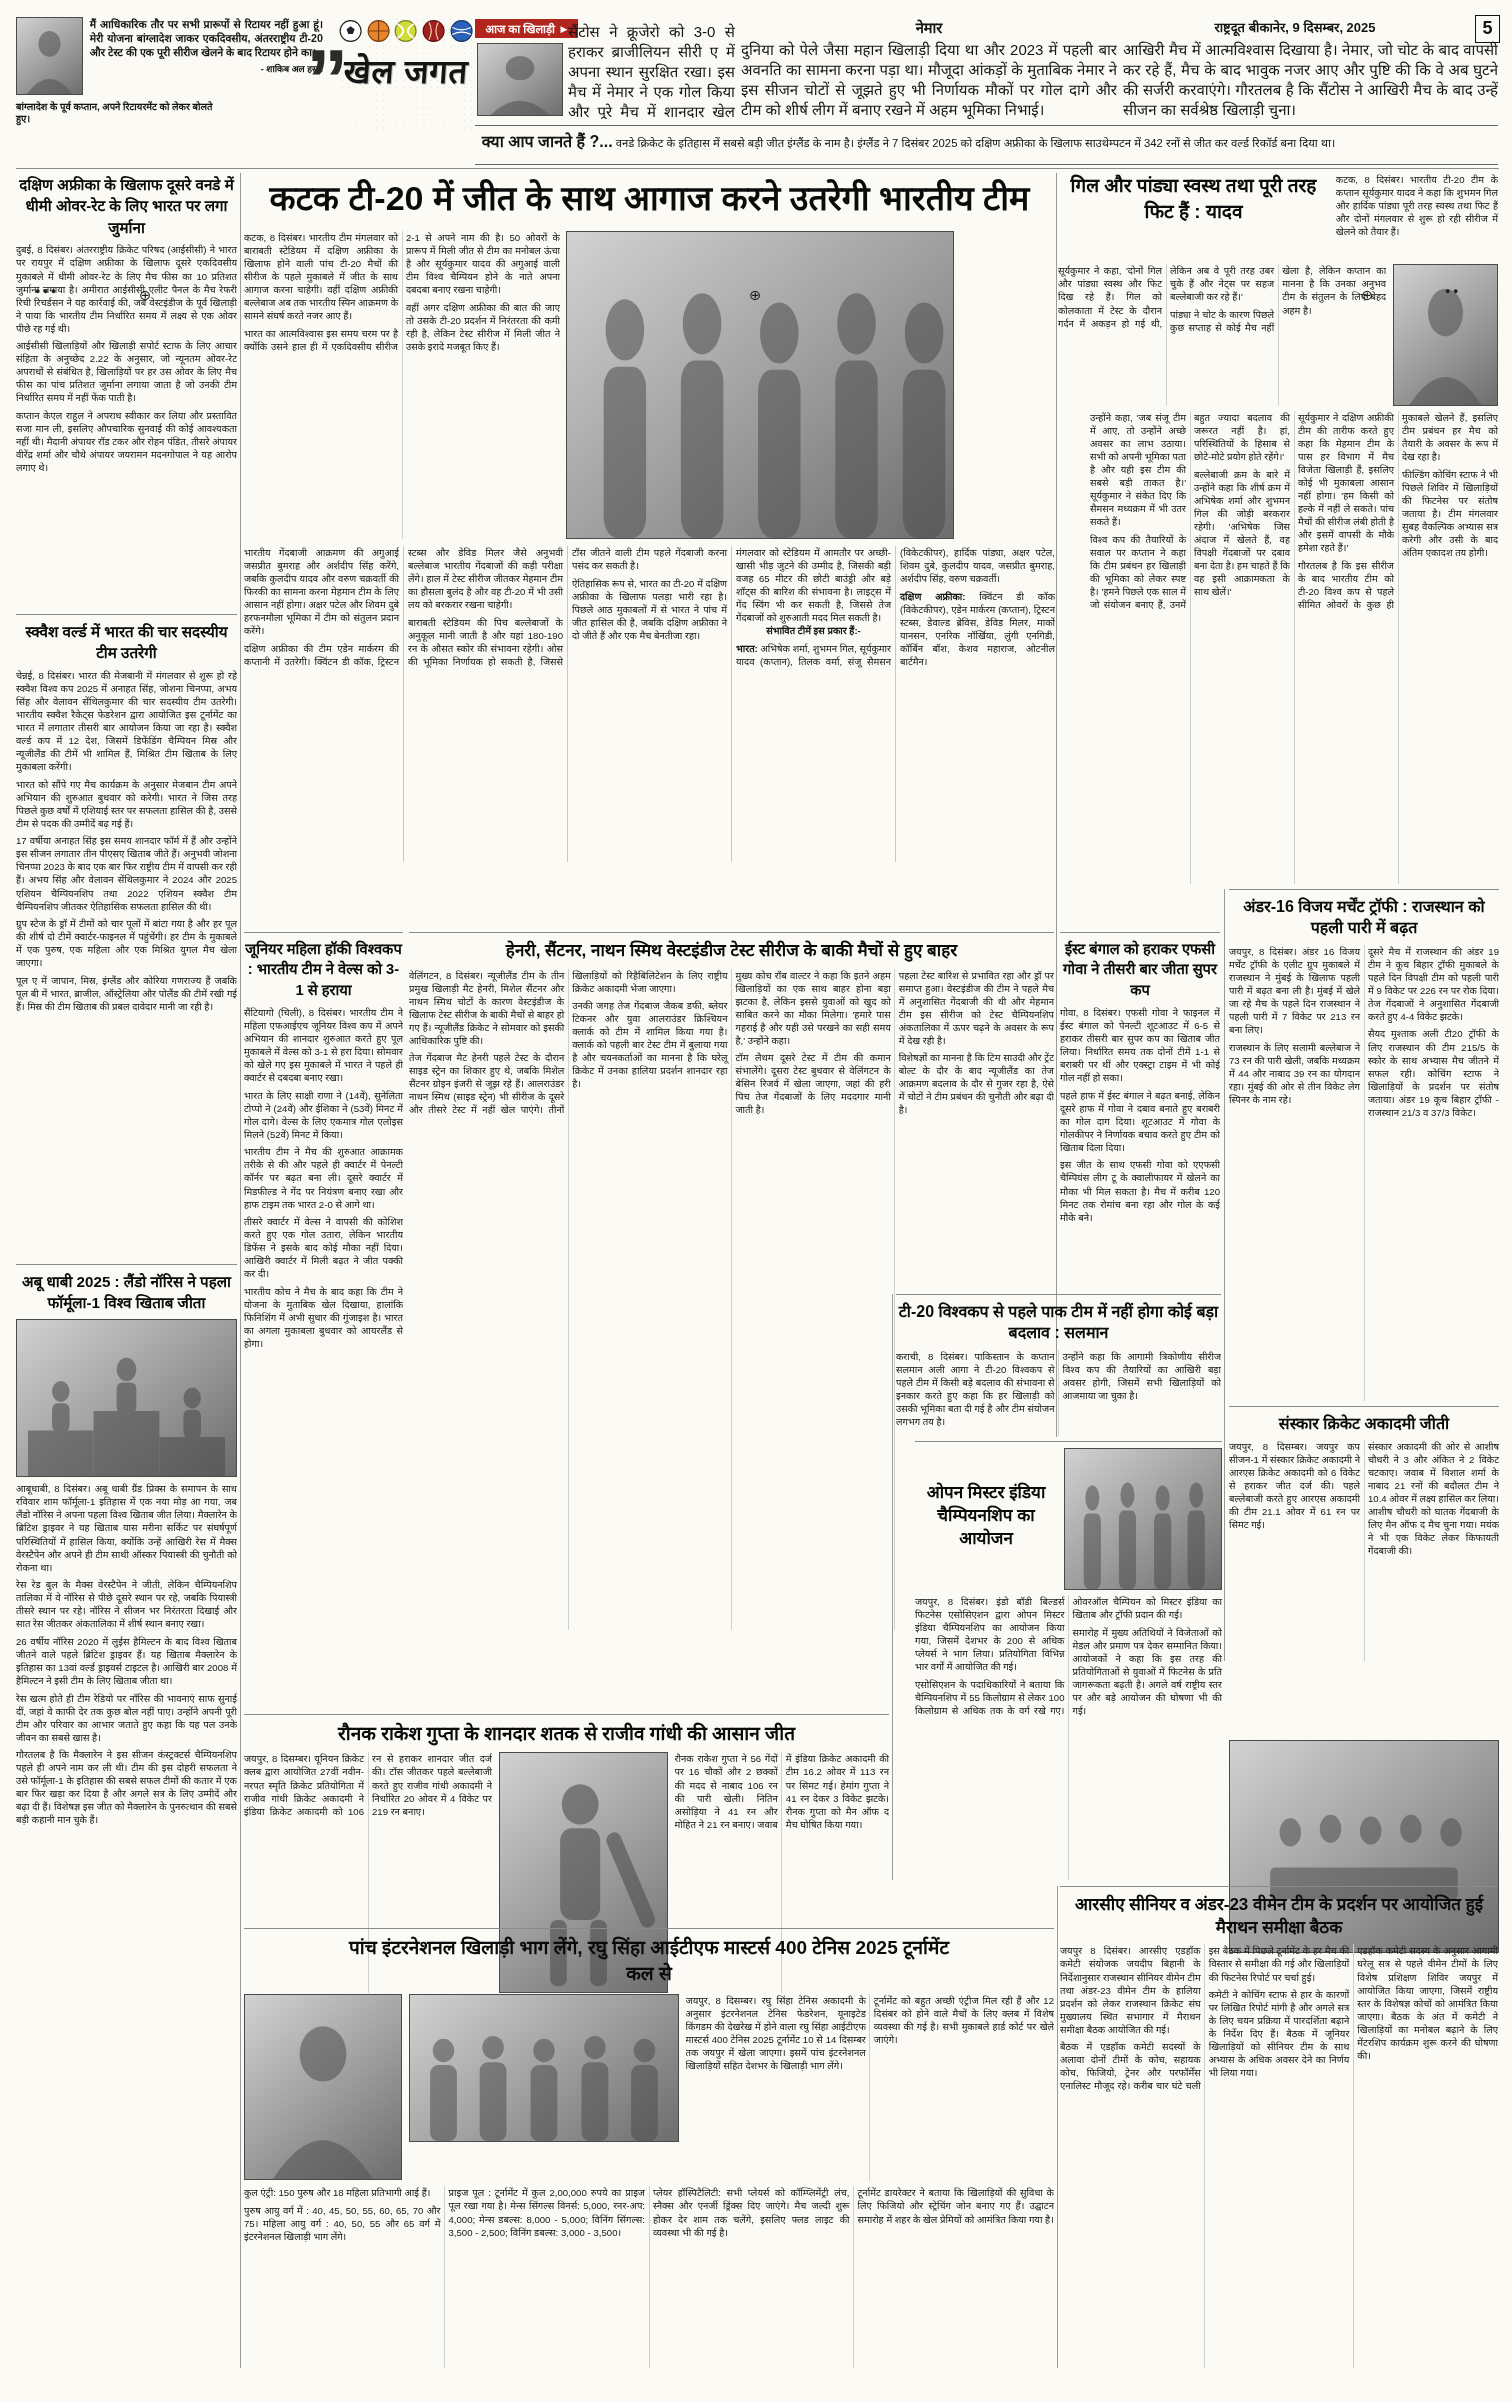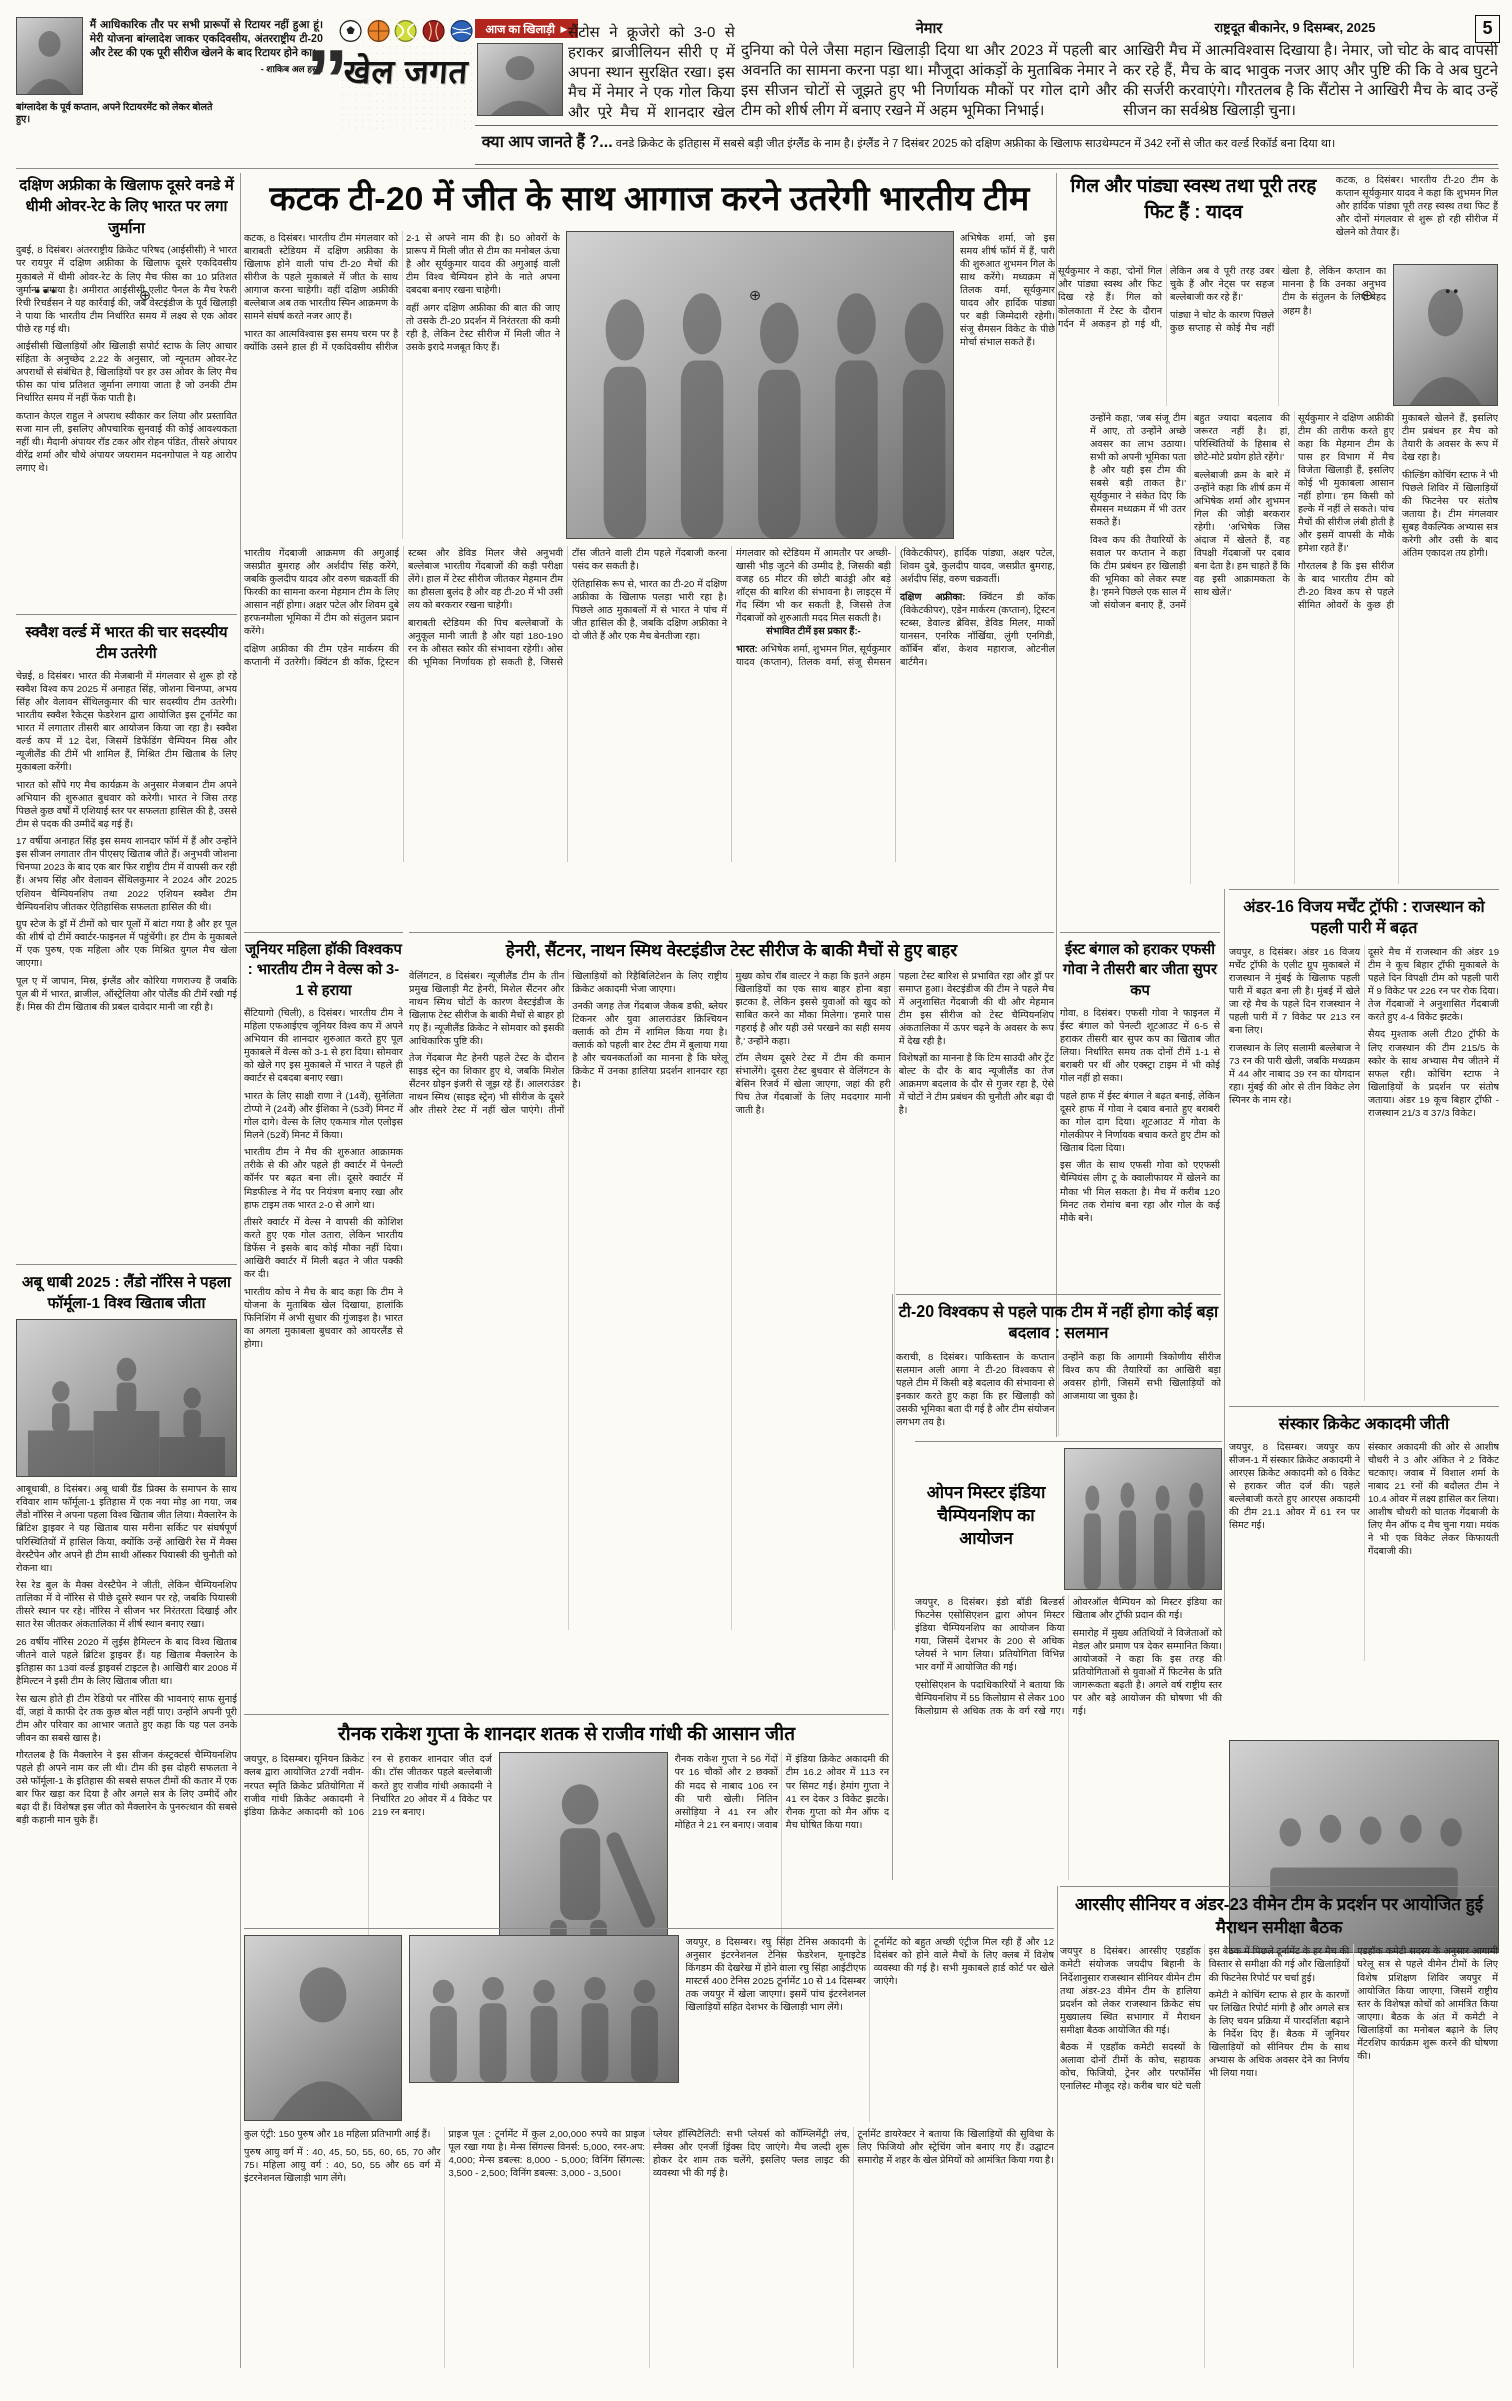--- a/index.html
+++ b/index.html
@@ -219,23 +219,20 @@
               <rect x="59" y="42" width="22" height="58" rx="7"></rect>
             <circle cx="110" cy="33" r="10"></circle>
               <rect x="99" y="45" width="22" height="55" rx="7"></rect>
             <circle cx="150" cy="30" r="10"></circle>
               <rect x="139" y="42" width="22" height="58" rx="7"></rect>
             <circle cx="185" cy="33" r="10"></circle>
               <rect x="174" y="45" width="22" height="55" rx="7"></rect>
           </g>
         </svg>
       </div>
-      <div class="abs body-text" style="left:716px; top:6.8px; width:95px; height:308px;">
-          <p>अभिषेक शर्मा, जो इस समय शीर्ष फॉर्म में हैं, पारी की शुरुआत शुभमन गिल के साथ करेंगे। मध्यक्रम में तिलक वर्मा, सूर्यकुमार यादव और हार्दिक पांड्या पर बड़ी जिम्मेदारी रहेगी। संजू सैमसन विकेट के पीछे मोर्चा संभाल सकते हैं।</p>
-        </div>
       <div class="abs body-text cols-5" style="left:0; top:322px; width:811px; height:316px;">
         <div>
             <p>भारतीय गेंदबाजी आक्रमण की अगुआई जसप्रीत बुमराह और अर्शदीप सिंह करेंगे, जबकि कुलदीप यादव और वरुण चक्रवर्ती की फिरकी का सामना करना मेहमान टीम के लिए आसान नहीं होगा। अक्षर पटेल और शिवम दुबे हरफनमौला भूमिका में टीम को संतुलन प्रदान करेंगे।</p>
             <p>दक्षिण अफ्रीका की टीम एडेन मार्करम की कप्तानी में उतरेगी। क्विंटन डी कॉक, ट्रिस्टन स्टब्स और डेविड मिलर जैसे अनुभवी बल्लेबाज भारतीय गेंदबाजों की कड़ी परीक्षा लेंगे। हाल में टेस्ट सीरीज जीतकर मेहमान टीम का हौसला बुलंद है और वह टी-20 में भी उसी लय को बरकरार रखना चाहेगी।</p>
             <p>बाराबती स्टेडियम की पिच बल्लेबाजों के अनुकूल मानी जाती है और यहां 180-190 रन के औसत स्कोर की संभावना रहेगी। ओस की भूमिका निर्णायक हो सकती है, जिससे टॉस जीतने वाली टीम पहले गेंदबाजी करना पसंद कर सकती है।</p>
             <p>ऐतिहासिक रूप से, भारत का टी-20 में दक्षिण अफ्रीका के खिलाफ पलड़ा भारी रहा है। पिछले आठ मुकाबलों में से भारत ने पांच में जीत हासिल की है, जबकि दक्षिण अफ्रीका ने दो जीते हैं और एक मैच बेनतीजा रहा।</p>
             <p>मंगलवार को स्टेडियम में आमतौर पर अच्छी-खासी भीड़ जुटने की उम्मीद है, जिसकी बड़ी वजह 65 मीटर की छोटी बाउंड्री और बड़े शॉट्स की बारिश की संभावना है। लाइट्स में गेंद स्विंग भी कर सकती है, जिससे तेज गेंदबाजों को शुरुआती मदद मिल सकती है।</p>
           </div>
         <p class="teams-lead">संभावित टीमें इस प्रकार हैं:-</p>
         <p class="team-line"><strong>भारत:</strong> <span>अभिषेक शर्मा, शुभमन गिल, सूर्यकुमार यादव (कप्तान), तिलक वर्मा, संजू सैमसन (विकेटकीपर), हार्दिक पांड्या, अक्षर पटेल, शिवम दुबे, कुलदीप यादव, जसप्रीत बुमराह, अर्शदीप सिंह, वरुण चक्रवर्ती।</span></p>
@@ -387,20 +384,21 @@
           </g>
         </svg>
       </div>
       <div class="body-text cols-2">
           <p>रौनक राकेश गुप्ता ने 56 गेंदों पर 16 चौकों और 2 छक्कों की मदद से नाबाद 106 रन की पारी खेली। नितिन असोड़िया ने 41 रन और मोहित ने 21 रन बनाए। जवाब में इंडिया क्रिकेट अकादमी की टीम 16.2 ओवर में 113 रन पर सिमट गई। हेमांग गुप्ता ने 41 रन देकर 3 विकेट झटके। रौनक गुप्ता को मैन ऑफ द मैच घोषित किया गया।</p>
         </div>
     </div>
   </section>
 
   <section class="abs article rule-top" style="left:244px; top:1928px; width:810px; height:440px;">
+    <h3 class="hl hl-34" style="width:621px; margin:0 auto 6.8px;">पांच इंटरनेशनल खिलाड़ी भाग लेंगे, रघु सिंहा आईटीएफ मास्टर्स 400 टेनिस 2025 टूर्नामेंट कल से</h3>
     <div class="grid" style="grid-template-columns:158px 270px auto; height:187px; flex:0 0 auto;">
       <div class="photo" style="height:186px;">
         <svg viewBox="0 0 100 100" preserveAspectRatio="none">
           <circle cx="50" cy="32" r="15" fill="#555" opacity=".6"></circle>
           <path d="M18 100 Q50 58 82 100 Z" fill="#555" opacity=".6"></path>
         </svg>
       </div>
       <div class="photo" style="height:148px;">
         <svg viewBox="0 0 200 100" preserveAspectRatio="none">
           <g fill="#4e4e4e" opacity=".55">

